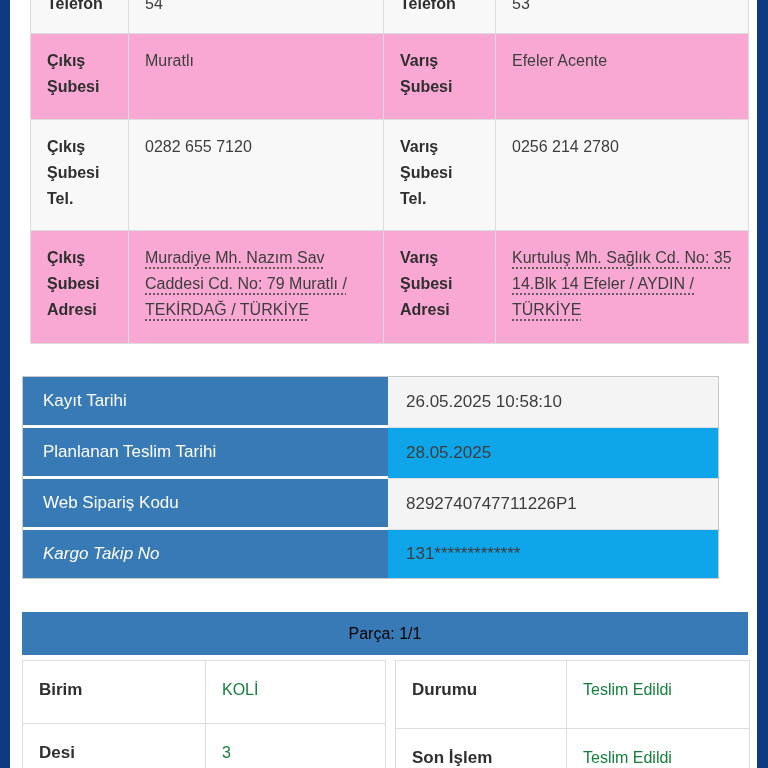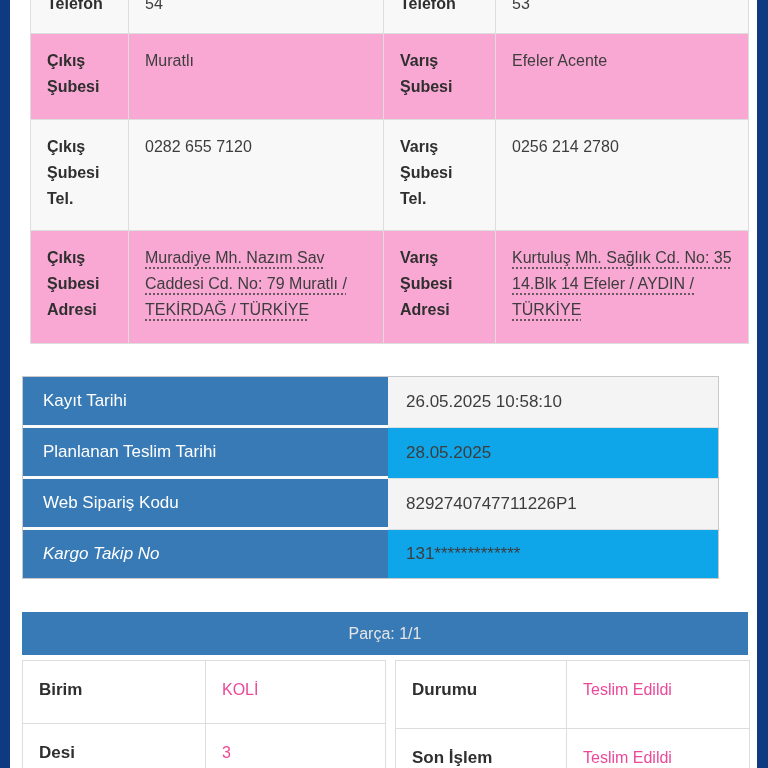--- a/index.html
+++ b/index.html
@@ -72,41 +72,41 @@
   }
   .summary-row:nth-child(odd) .s-value { background: #f4f4f4; }
   .summary-row:last-child .s-value { border-bottom: none; }
 
   
   .parca-header {
     margin: 33px 0 0 12px;
     width: 726px;
     height: 43px;
     background: #377ab5;
-    color: #e5e5e5;
+    color: #000000;
     font-size: 16px;
     display: flex; align-items: center; justify-content: center;
   }
   .parca-tables {
     margin: 5px 0 0 12px;
     display: flex;
     gap: 9px;
     align-items: flex-start;
   }
   .parca-table { border-collapse: collapse; table-layout: fixed; }
   .parca-table.left  { width: 363px; }
   .parca-table.right { width: 354px; }
   .parca-table td {
     border: 1px solid #ddd;
     background: #ffffff;
     vertical-align: top;
     padding: 17px 16px;
     font-size: 16px;
     line-height: 24px;
-    color: #ec4899;
+    color: #15803d;
   }
   .parca-table td.lbl { font-weight: bold; color: #2f2f2f; font-size: 17px; }
   .parca-table.left  tr:first-child td { height: 63px; }
   .parca-table.right tr:first-child td { height: 68px; }
   .parca-table tr:last-child td { height: 80px; }
 </style>
 </head>
 <body>
 
 <div class="content">

